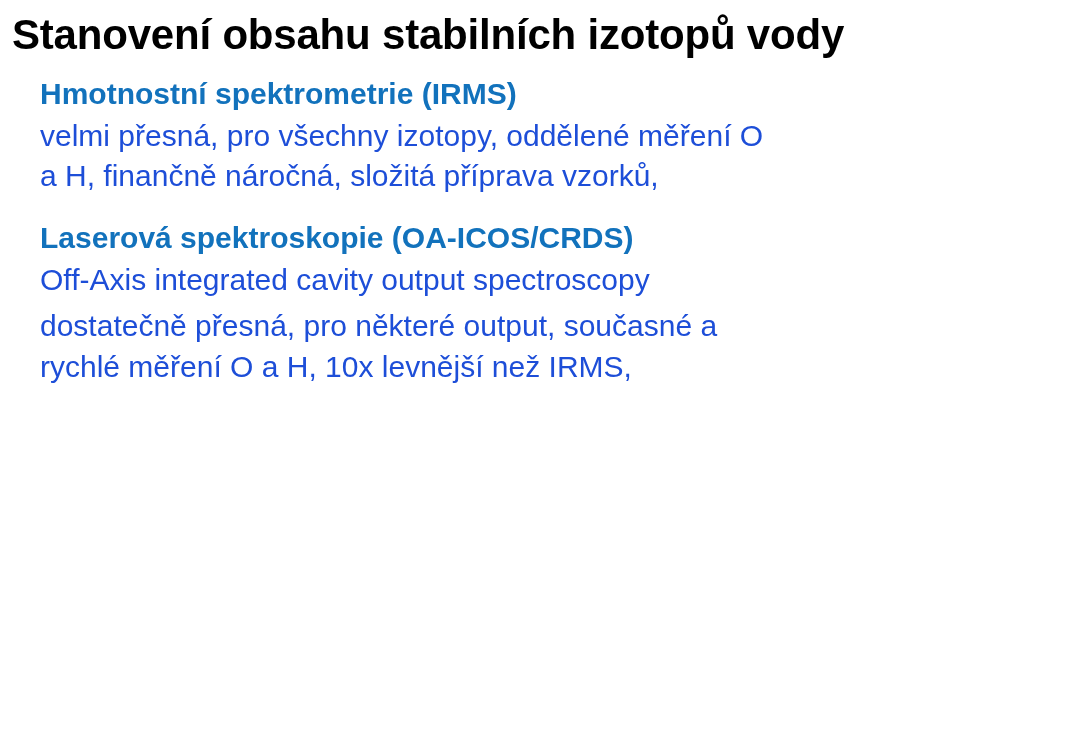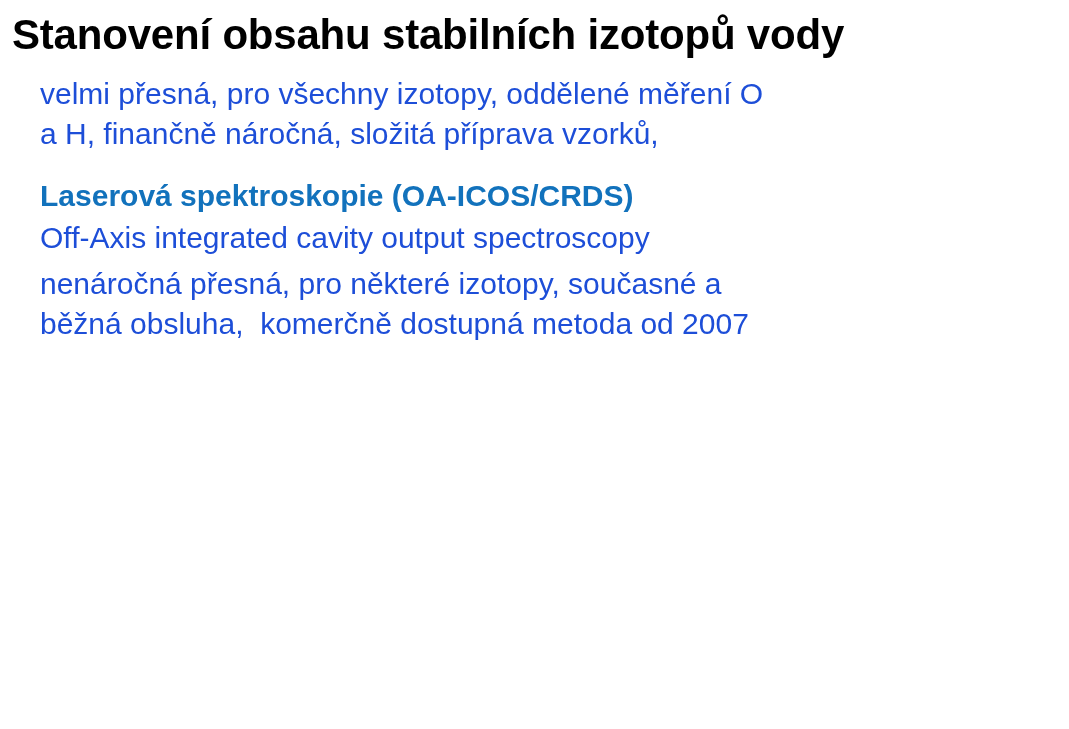--- a/index.html
+++ b/index.html
@@ -60,26 +60,27 @@
 </head>
 <body>
 
 <div class="slide">
 
   <h1 class="slide-title">Stanovení obsahu stabilních izotopů vody</h1>
 
   <div class="body-block">
 
     <div class="section">
+      <div class="heading">Hmotnostní spektrometrie (IRMS)</div>
       <p class="line">velmi přesná, pro všechny izotopy, oddělené měření O</p>
       <p class="line">a H, finančně náročná, složitá příprava vzorků,</p>
     </div>
 
     <div class="section">
       <div class="heading">Laserová spektroskopie (OA-ICOS/CRDS)</div>
       <p class="line italic">Off-Axis integrated cavity output spectroscopy</p>
       <div class="gap-small"></div>
-      <p class="line">nenáročná přesná, pro některé izotopy, současné a</p>
-      <p class="line">běžná obsluha,  komerčně dostupná metoda od 2007</p>
+      <p class="line">dostatečně přesná, pro některé output, současné a</p>
+      <p class="line">rychlé měření O a H, 10x levnější než IRMS,</p>
     </div>
 
   </div>
 </div>
 
 </body></html>

